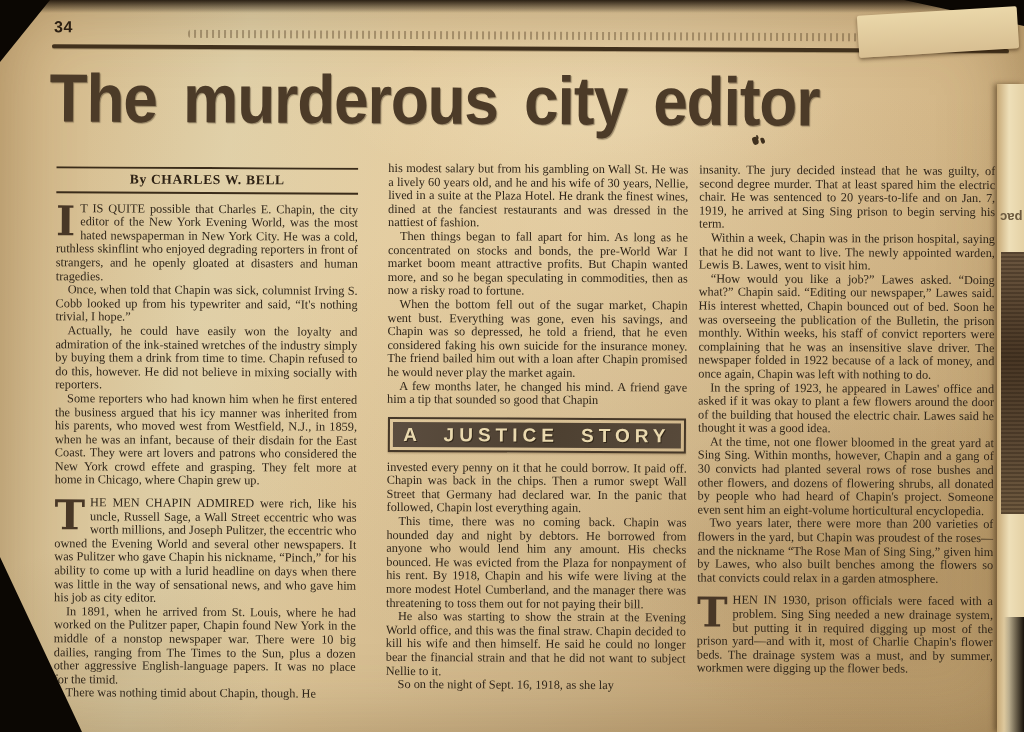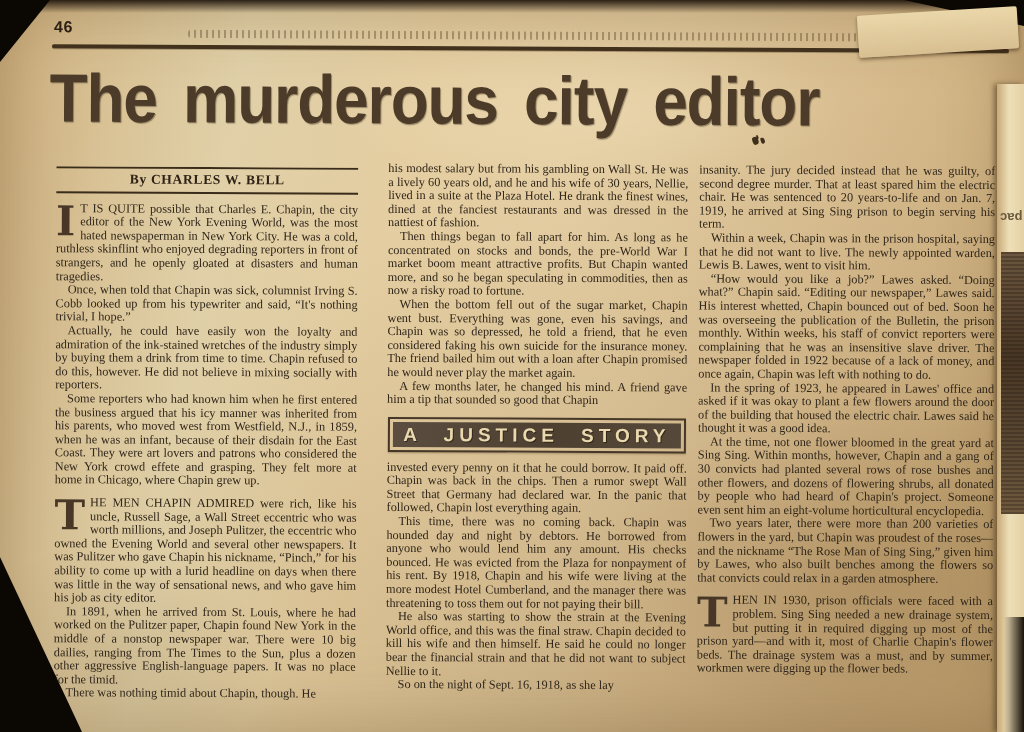--- a/index.html
+++ b/index.html
@@ -98,21 +98,21 @@
 </head>
 <body>
 
 <div class="paper">
   <div class="stain-c"></div>
   <div class="stain-a"></div>
   <div class="stain-b"></div>
 </div>
 
 <div class="sheet">
-  <div class="page-num">46</div>
+  <div class="page-num">34</div>
   <div class="perf"></div>
   <div class="top-rule"></div>
   <h1 class="headline" style="margin:0;">The murderous city editor</h1>
   <div class="ink-mark"></div>
 
   <div class="col" id="col1">
     <div class="byline-box">By CHARLES W. BELL</div>
     <div>
         <p class="para has-drop"><span class="dropcap">I</span>T IS QUITE possible that Charles E. Chapin, the city editor of the New York Evening World, was the most hated newspaperman in New York City. He was a cold, ruthless skinflint who enjoyed degrading reporters in front of strangers, and he openly gloated at disasters and human tragedies.</p>
         <p class="para">Once, when told that Chapin was sick, columnist Irving S. Cobb looked up from his typewriter and said, “It's nothing trivial, I hope.”</p>

